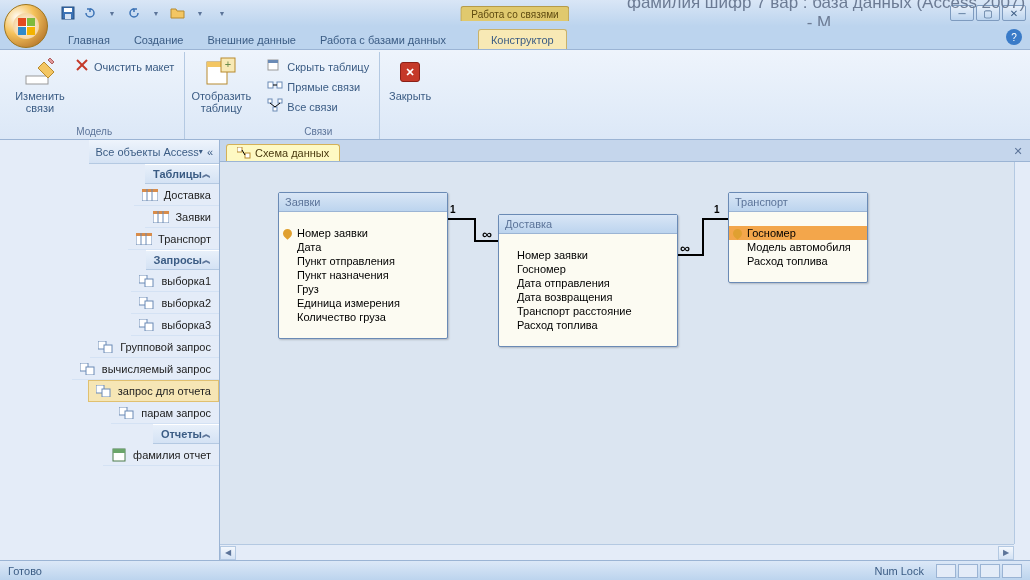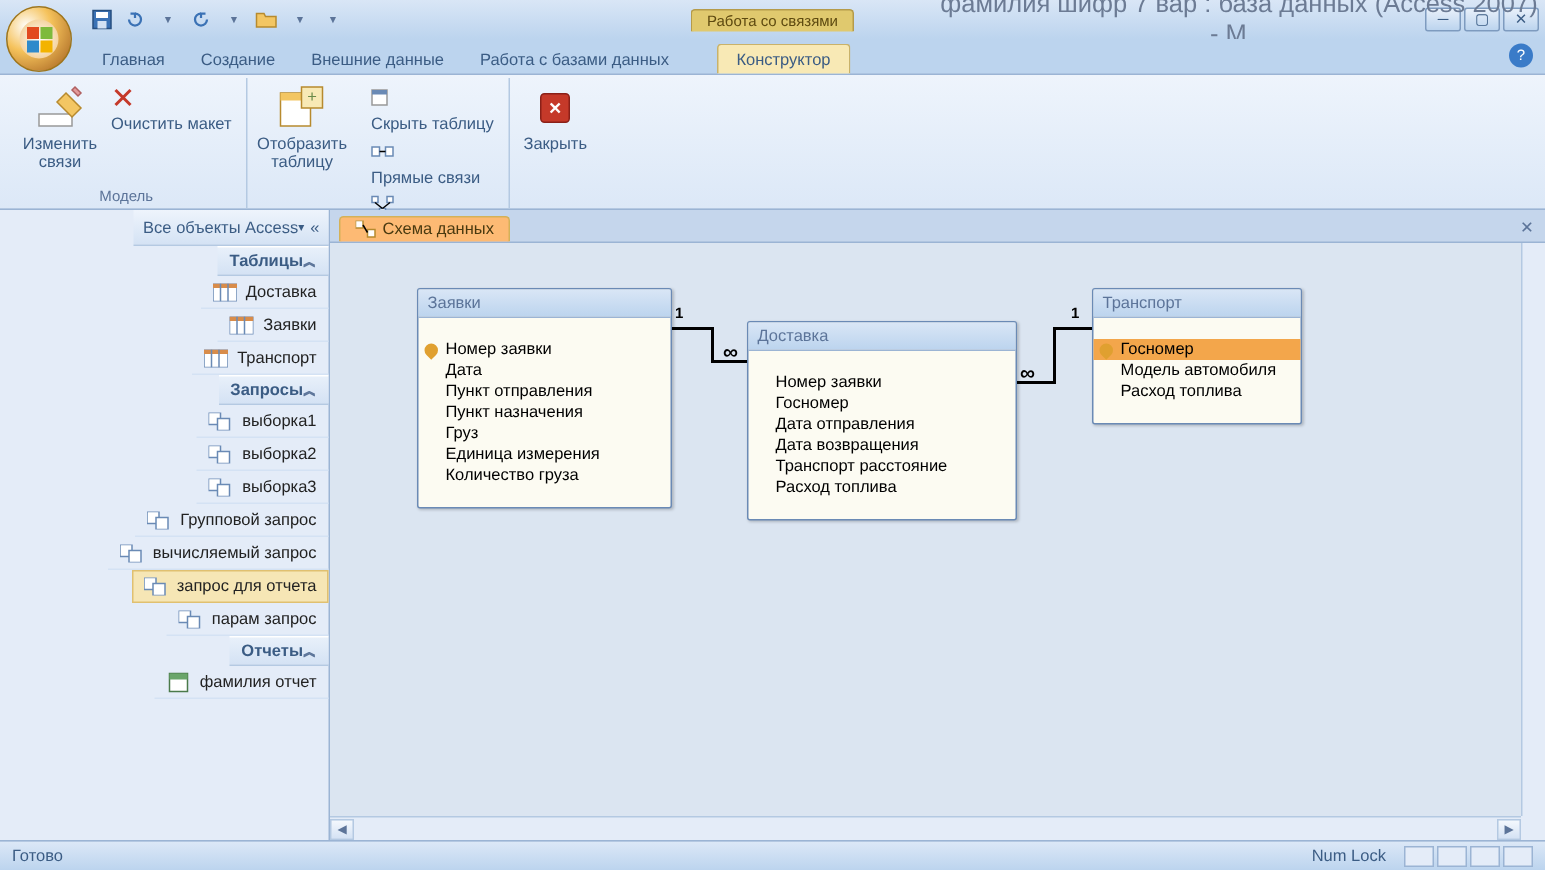--- a/index.html
+++ b/index.html
@@ -29,39 +29,39 @@
 .tabrow .help { position:absolute; right:8px; top:3px; width:16px;height:16px;border-radius:50%;background:#3a7bc8;color:#fff;display:flex;align-items:center;justify-content:center;font-size:10px;}
 
 
 .ribbon { height: 90px; background:linear-gradient(#eef4fc,#dce8f7); border-bottom:1px solid #9bb4d4; display:flex; padding:2px 4px 0;}
 .rgroup { border-right:1px solid #b4c9e2; padding:2px 6px 0; display:flex; flex-direction:column; height:100%;}
 .rgroup-body { flex:1; display:flex; align-items:flex-start;}
 .rgroup-label { text-align:center; color:#5c7499; font-size:10px; padding:1px 0 2px;}
 .big-btn { display:flex; flex-direction:column; align-items:center; justify-content:center; width:60px; padding:2px 2px 0; text-align:center; color:#3b5c84; gap:2px;}
 .big-btn .bicon { width:32px; height:32px; display:flex;align-items:center;justify-content:center;}
 .small-btns { display:flex; flex-direction:column; gap:2px; padding-top:2px;}
-.s-btn { display:flex; align-items:flex-start; gap:4px; padding:1px 4px; color:#3b5c84;flex-direction:column;}
+.s-btn { display:flex; align-items:flex-end; gap:4px; padding:1px 4px; color:#3b5c84;}
 .s-btn .sicon { width:16px;height:16px;display:flex;align-items:center;justify-content:center;}
 .close-x { width:20px;height:20px;background:#c53929;border:1px solid #8b2018;border-radius:3px;color:#fff;display:flex;align-items:center;justify-content:center;font-weight:bold;}
 
 
 .main { display:flex; height: calc(580px - 26px - 24px - 90px - 20px); background:#bcd1e8;}
 .sidebar { width:220px; background:#e4ecf8; border-right:1px solid #9bb4d4; display:flex; flex-direction:column;align-items:flex-end;}
 .sidebar-hdr { height:24px; background:linear-gradient(#eef4fc,#d4e2f4); border-bottom:1px solid #b4c9e2; display:flex; align-items:center; padding:0 6px; color:#3b5c84; font-weight:normal; justify-content:space-between;}
 .sidebar-hdr .dd { font-size:8px;}
 .cat-hdr { height:20px; background:linear-gradient(#e8f0fa,#d4e2f4); border-top:1px solid #fff; border-bottom:1px solid #b4c9e2; display:flex;align-items:center; padding:0 8px; color:#3b5c84; font-weight:bold; justify-content:space-between;}
 .cat-hdr .chev { font-size:9px; color:#5c7499;}
 .nav-item { height:22px; display:flex; align-items:center; padding:0 8px; gap:6px; color:#222; border-bottom:1px solid #d4e2f4;}
 .nav-item:hover, .nav-item.sel { background:#f6e6b5; border:1px solid #e0c070; height:22px; padding:0 7px;}
 .nav-item .nicon { width:16px; height:14px; display:flex;align-items:center;justify-content:center;}
 
 
 .workspace { flex:1; display:flex; flex-direction:column; background:#bcd1e8; position:relative;}
 .doc-tabs { height:22px; background:#c5d6ec; display:flex; align-items:flex-end; padding-left:6px; border-bottom:1px solid #9bb4d4; position:relative;}
-.doc-tab { background:#fdba74; border:1px solid #d4b158; border-bottom:none; border-radius:3px 3px 0 0; padding:2px 10px; display:flex;align-items:center;gap:4px; color:#4a3a10;}
+.doc-tab { background:#fef9c3; border:1px solid #d4b158; border-bottom:none; border-radius:3px 3px 0 0; padding:2px 10px; display:flex;align-items:center;gap:4px; color:#4a3a10;}
 .doc-tabs .closex { position:absolute; right:4px; top:3px; width:16px;height:16px; color:#5c7499;display:flex;align-items:center;justify-content:center;}
 .canvas { flex:1; background:#dbe5f1; position:relative; overflow:hidden;}
 
 
 .tbox { position:absolute; background:#fcfbf2; border:1px solid #6a8ab5; box-shadow:1px 1px 2px rgba(0,0,0,.2); border-radius:2px; width:160px;}
 .tbox-hdr { background:linear-gradient(#d9e6f6,#bcd4ee); border-bottom:1px solid #9bb4d4; padding:3px 6px; color:#5c7499; font-weight:normal;}
 .tbox-body { padding:14px 0;}
 .trow { padding:1px 6px 1px 18px; display:flex; align-items:center; position:relative; color:#000;}
 .trow.pk::before { content:""; position:absolute; left:4px; top:3px; width:9px;height:9px; background:#e0a030; border-radius:50% 50% 50% 0; transform:rotate(-45deg);}
 .trow.sel { background:#f3a64b; color:#000;}

